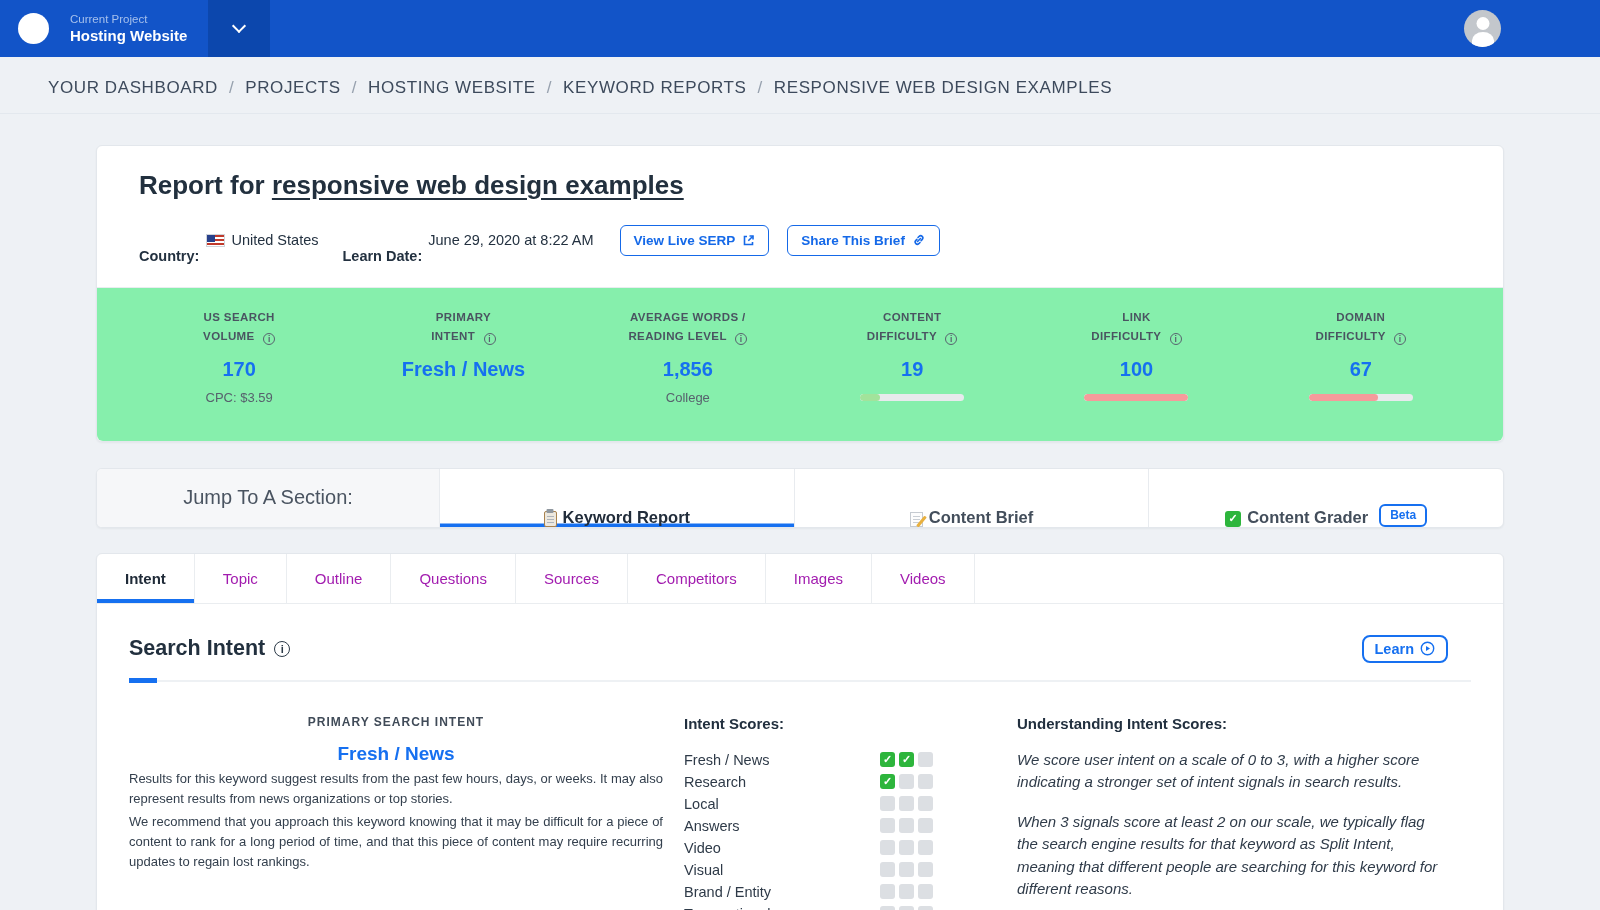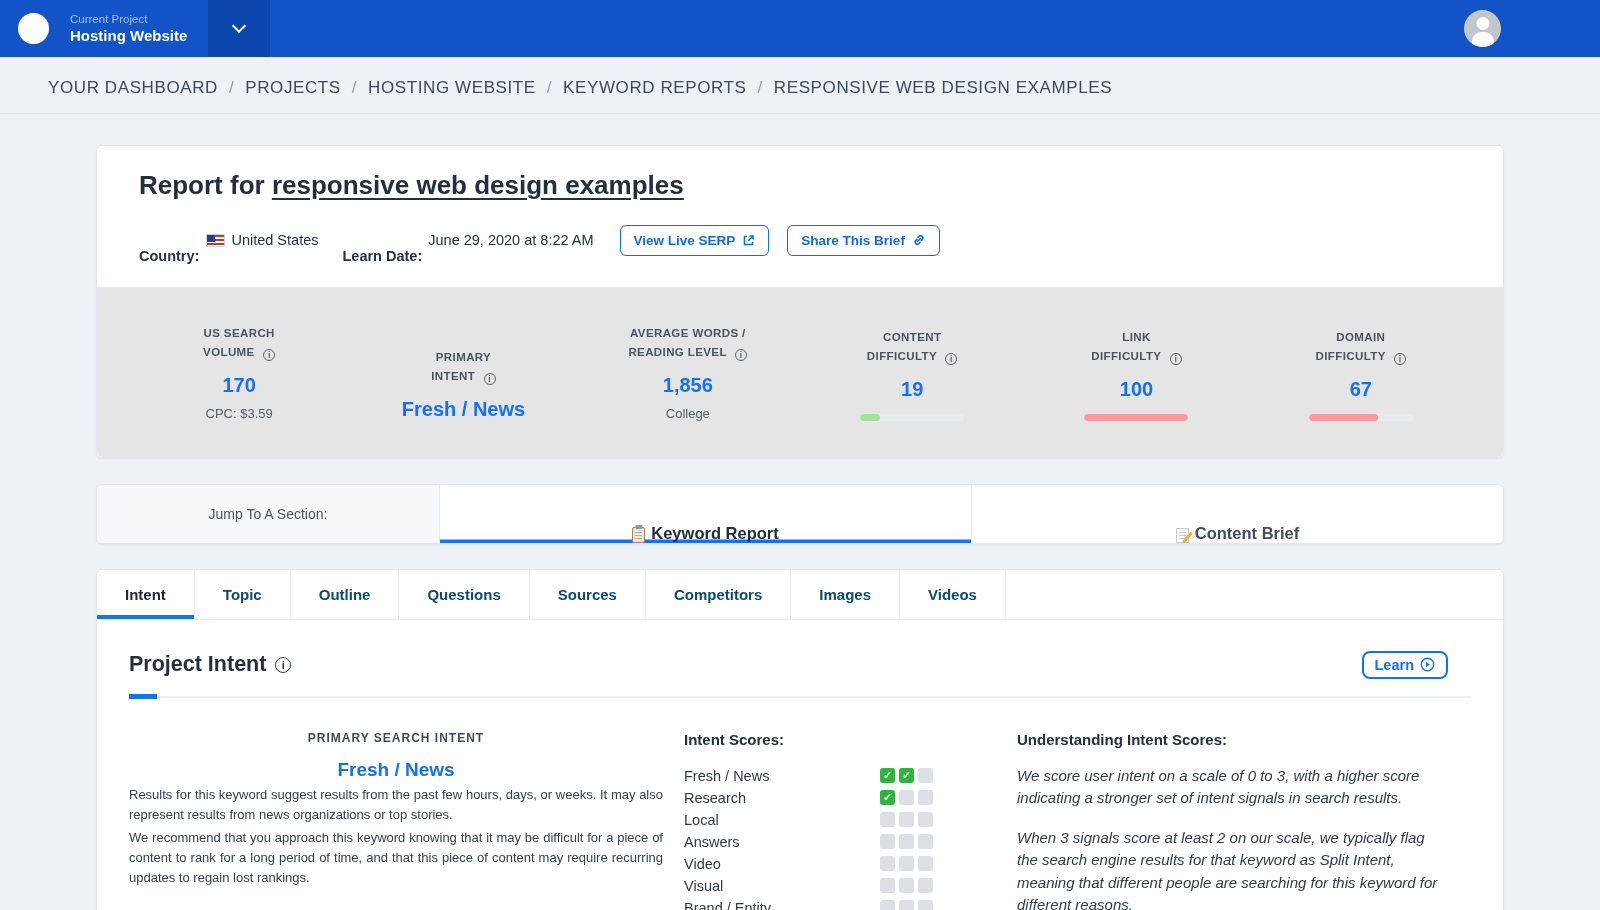--- a/index.html
+++ b/index.html
@@ -43,36 +43,36 @@
   .meta-value { margin-left:6px; }
   .flag { width:19px; height:13px; margin-left:7px; display:inline-block; position:relative; flex:none;
           background:repeating-linear-gradient(#c0392b 0 2px, #fff 2px 4px); border:0.5px solid #cfd4da; }
   .flag::before { content:""; position:absolute; top:0; left:0; width:8px; height:7px; background:#27408b; }
   .outline-btn { display:inline-flex; align-items:center; gap:7px; margin-left:18px; background:#fff;
                  border:1.5px solid #1569e8; color:#1569e8; font-weight:700; font-size:13.5px;
                  padding:7px 13px; border-radius:6px; cursor:pointer; font-family:inherit; }
   .outline-btn:first-of-type { margin-left:26px; }
 
   
-  .stats-band { display:flex; background:#e5e5e5; border-top:1px solid #e9ecf0; border-radius:0 0 6px 6px; padding:36px 30px 36px;align-items:flex-end; }
+  .stats-band { display:flex; background:#86efac; border-top:1px solid #e9ecf0; border-radius:0 0 6px 6px; padding:20px 30px 36px; }
   .stat { flex:1; text-align:center; }
   .stat-label { font-size:11.5px; font-weight:700; color:#4a5461; letter-spacing:.4px; line-height:1.65; }
   .info-icon { display:inline-block; width:12px; height:12px; border:1.2px solid #58636f; border-radius:50%;
                font-size:8.5px; line-height:11px; text-align:center; font-weight:700; color:#58636f;
                margin-left:5px; vertical-align:-2px; cursor:pointer; }
   .info-icon::after { content:"i"; }
   .stat-value { font-size:20px; font-weight:700; color:var(--accent); margin-top:12px; }
   .stat-sub { font-size:13px; color:#57616d; margin-top:9px; }
   .stat-bar { width:104px; height:7px; border-radius:4px; background:#e8eaed; margin:13px auto 0; overflow:hidden; }
   .stat-bar-fill { height:100%; border-radius:4px; }
 
   
   .jump-bar { margin-top:26px; height:60px; display:flex; align-items:stretch; overflow:hidden; }
   .jump-label { width:343px; flex:none; background:#f6f7f9; display:flex; align-items:center; justify-content:center;
-                font-size:14px; color:#4a5461; border-right:1px solid #e8ebef; }
+                font-size:20px; color:#4a5461; border-right:1px solid #e8ebef; }
   .jump-item { flex:1; display:flex; align-items:flex-end; justify-content:center; gap:6px;
                font-size:16.5px; font-weight:700; color:#434e5b; border-right:1px solid #e8ebef; cursor:pointer; }
   .jump-item:last-child { border-right:none; }
   .jump-item.active { color:#222d3b; box-shadow:inset 0 -3.5px 0 var(--accent); }
   .beta-badge { border:2px solid var(--accent); color:var(--accent); font-size:12px; font-weight:700;
                 border-radius:6px; padding:2.5px 9px; margin-left:5px; }
 
   .clipboard-icon { width:13px; height:16px; background:#ede8de; border:1.5px solid #a8824e; border-radius:2px; position:relative; flex:none; }
   .clipboard-icon::before { content:""; position:absolute; top:-3px; left:50%; transform:translateX(-50%); width:7px; height:4px; background:#8f979f; border-radius:1px; }
   .clipboard-icon::after { content:""; position:absolute; left:2px; right:2px; top:4px; height:7px;
@@ -82,21 +82,21 @@
                               background:repeating-linear-gradient(#c9ced4 0 1px, transparent 1px 3px); }
   .memo-pencil-icon::after { content:""; position:absolute; width:3px; height:13px; background:#e8b03f;
                              border-radius:1px; right:-1px; bottom:-2px; transform:rotate(40deg); }
   .check-square-icon { width:16px; height:16px; background:#2db53c; border-radius:3px; color:#fff; font-size:11px;
                        font-weight:700; display:flex; align-items:center; justify-content:center; flex:none; }
   .check-square-icon::after { content:"✓"; }
 
   
   .main-card { margin-top:25px; height:430px; }
   .tabs { display:flex; height:50px; border-bottom:1px solid #eaedf0; }
-  .tab { display:flex; align-items:center; padding:0 28px; font-size:15px; color:#0c4a6e; border-right:1px solid #eaedf0; cursor:pointer;font-weight:bold; }
+  .tab { display:flex; align-items:center; padding:0 28px; font-size:15px; color:#a21caf; border-right:1px solid #eaedf0; cursor:pointer; }
   .tab.active { font-weight:700; color:#202b38; box-shadow:inset 0 -4px 0 var(--accent); }
 
   .intent-body { padding:0 32px; }
   .section-head { display:flex; align-items:center; margin-top:31px; }
   h2 { margin:0; font-size:21.5px; font-weight:700; color:#22303e; }
   .info-icon.lg { width:16px; height:16px; border-width:1.5px; font-size:11px; line-height:15px; margin-left:9px; vertical-align:0; color:#2c3a48; border-color:#2c3a48; }
   .learn-btn { margin-left:auto; margin-right:23px; display:inline-flex; align-items:center; gap:6px;
                border:2px solid var(--accent); color:var(--accent); background:#fff; font-weight:700;
                font-size:14.5px; padding:4px 11px; border-radius:8px; cursor:pointer; font-family:inherit;text-align:center; }
   .rule { margin-top:17px; height:2px; background:#eef1f4; position:relative; }
@@ -211,36 +211,41 @@
 <div class="card jump-bar">
   <div class="jump-label">Jump To A Section:</div>
 <div class="jump-item active">
       <span class="clipboard-icon"></span>
       <span class="jump-item-label">Keyword Report</span>
     </div>
     <div class="jump-item">
       <span class="memo-pencil-icon"></span>
       <span class="jump-item-label">Content Brief</span>
     </div>
+    <div class="jump-item">
+      <span class="check-square-icon"></span>
+      <span class="jump-item-label">Content Grader</span>
+      <span class="beta-badge">Beta</span>
+    </div>
   </div>
 
 <div class="card main-card">
   <div class="tabs">
       <div class="tab active">Intent</div>
       <div class="tab">Topic</div>
       <div class="tab">Outline</div>
       <div class="tab">Questions</div>
       <div class="tab">Sources</div>
       <div class="tab">Competitors</div>
       <div class="tab">Images</div>
       <div class="tab">Videos</div>
     </div>
   <div class="intent-body">
     <div class="section-head">
-      <h2>Project Intent</h2>
+      <h2>Search Intent</h2>
       <span class="info-icon lg"></span>
       <button class="learn-btn">
         <span>Learn</span>
         <svg width="15" height="15" viewBox="0 0 15 15" fill="none" stroke="currentColor" stroke-width="1.4">
             <circle cx="7.5" cy="7.5" r="6.2"></circle>
             <path d="M6 5l4 2.5L6 10z" fill="currentColor" stroke="none"></path>
           </svg>
       </button>
     </div>
     <div class="rule">

